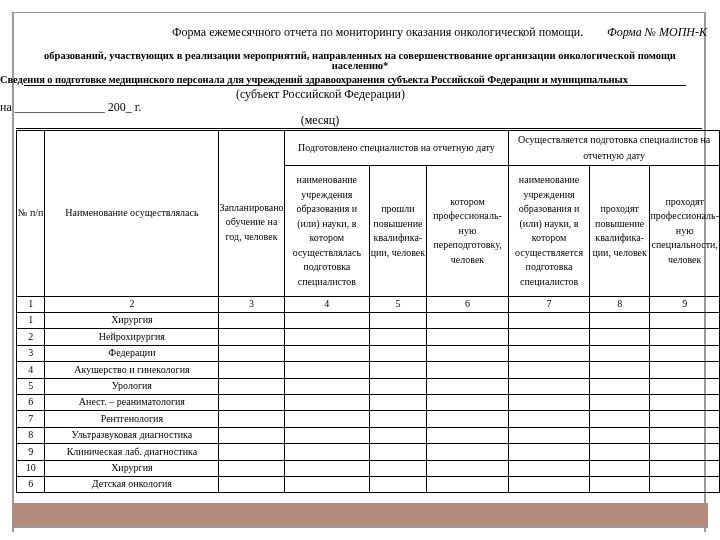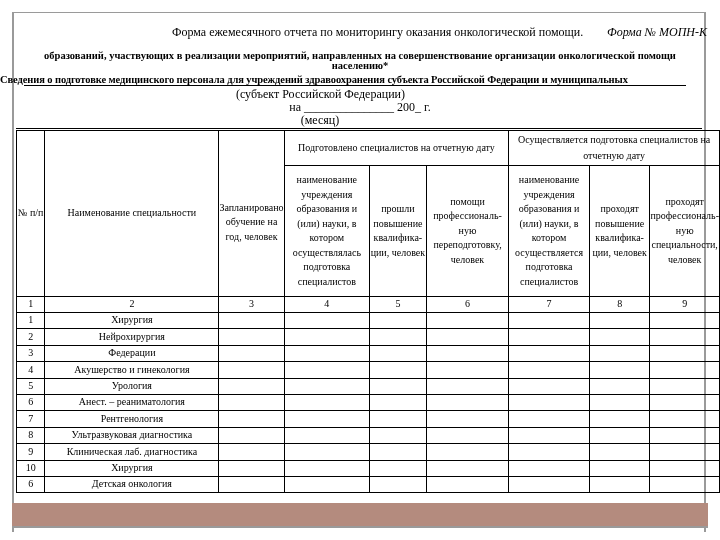--- a/index.html
+++ b/index.html
@@ -13,21 +13,21 @@
   .title1 { top:26px; left:172px; }
   .formno { top:26px; left:607px;font-style:italic; }
   .bold { font-weight:bold; font-size:10.5px; }
   .b1 { top:38px; left:0; width:720px; text-align:left; letter-spacing:-0.1px;margin-top:36px; }
   .b2 { top:50px; left:0; width:720px; text-align:center; }
   .b3 { top:60px; left:0; width:720px; text-align:center; }
   .hr { position:absolute; height:0; border-top:1.3px solid #000; }
   .hr1 { top:85px; left:24px; width:662px; }
   .hr2 { top:128px; left:16px; width:686px; }
   .sub1 { top:88px; left:0; width:641px; text-align:center; }
-  .sub2 { top:101px; left:0; width:720px; text-align:center; }
+  .sub2 { top:101px; left:0; width:720px; text-align:left; }
   .sub3 { top:114px; left:0; width:640px; text-align:center; }
 
   table.grid { position:absolute; left:16px; top:130px; border-collapse:collapse; table-layout:fixed; font-size:10px; }
   table.grid td, table.grid th { border:1px solid #000; padding:0; text-align:center; vertical-align:middle;
     font-weight:normal; line-height:14.5px; overflow:hidden; }
   .hdr-group { height:34px; line-height:16px !important; }
   .hdr-sub { height:131px; }
   .num-row td { height:15px; line-height:14px; }
   .data-row td { height:15.4px; line-height:14px; }
 </style>
@@ -56,29 +56,29 @@
       <col style="width:86px">
     <col style="width:57px">
       <col style="width:83px">
       <col style="width:81px">
       <col style="width:61px">
       <col style="width:67px">
   </colgroup>
   <tbody>
       <tr>
     <th rowspan="2">№ п/п</th>
-    <th rowspan="2">Наименование специальности</th>
+    <th rowspan="2">Наименование осуществлялась</th>
     <th rowspan="2" style="padding-top:18px">Запланировано обучение на год, человек</th>
     <th colspan="3" class="hdr-group">Подготовлено специалистов на отчетную дату</th>
     <th colspan="3" class="hdr-group">Осуществляется подготовка специалистов на отчетную дату</th>
   </tr>
   <tr class="hdr-sub">
     <th>наименование учреждения образования и (или) науки, в котором осуществлялась подготовка специалистов</th>
     <th>прошли повышение квалифика-ции, человек</th>
-    <th>помощи профессиональ-ную переподготовку, человек</th>
+    <th>котором профессиональ-ную переподготовку, человек</th>
     <th>наименование учреждения образования и (или) науки, в котором осуществляется подготовка специалистов</th>
     <th>проходят повышение квалифика-ции, человек</th>
     <th>проходят профессиональ-ную специальности, человек</th>
   </tr>
   <tr class="num-row">
     <td>1</td>
     <td>2</td>
     <td>3</td>
     <td>4</td>
     <td>5</td>

